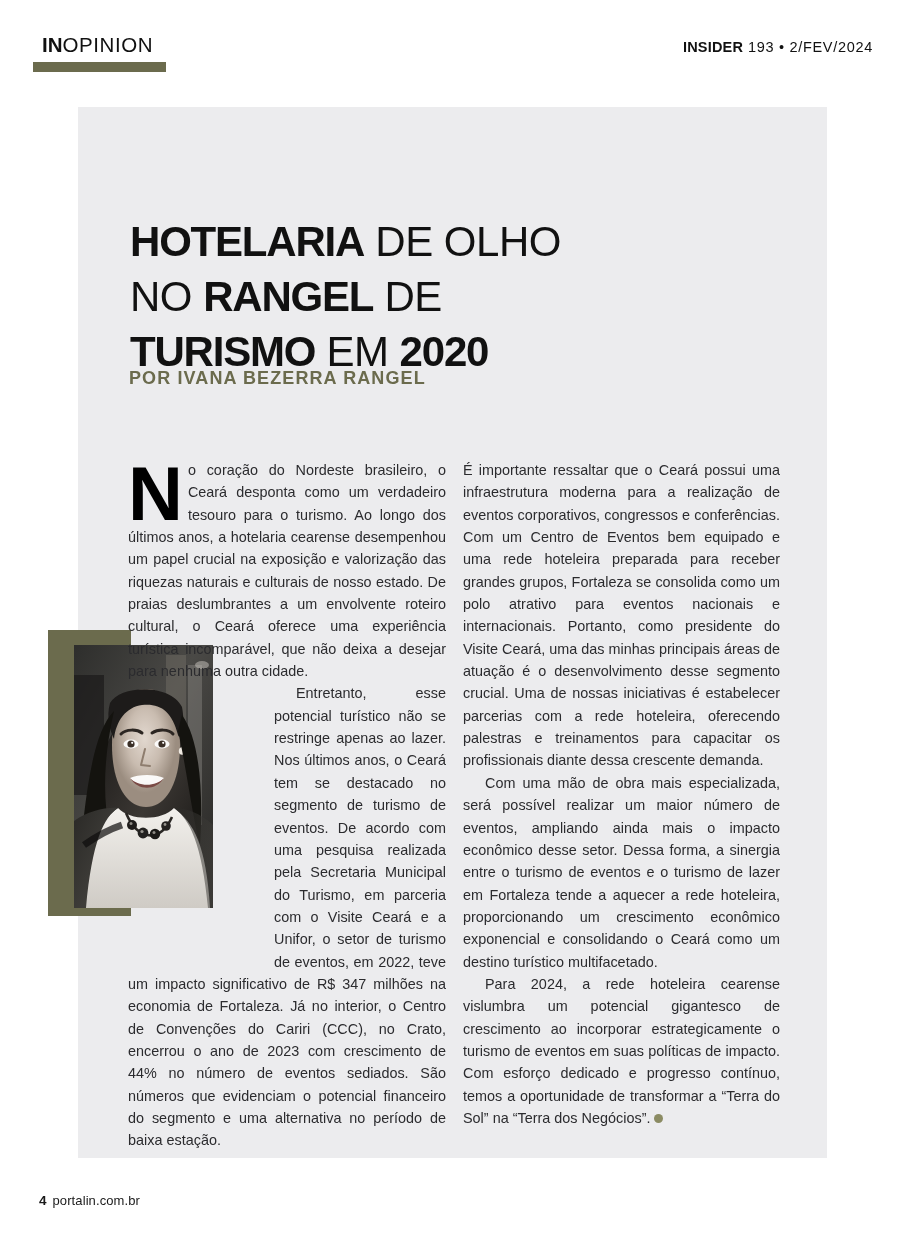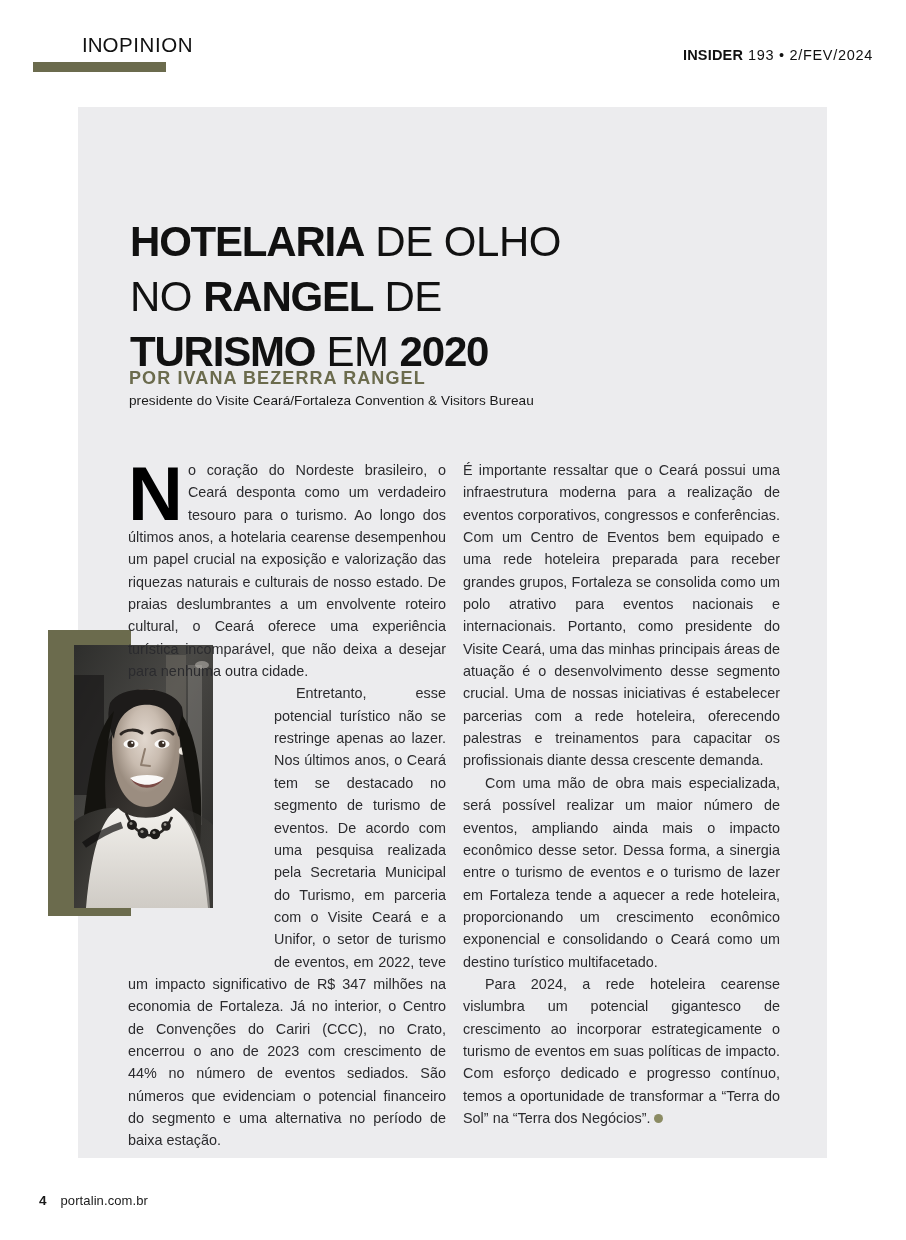--- a/index.html
+++ b/index.html
@@ -28,42 +28,40 @@
     position: absolute;
     left: 9px;
     top: 0px;
     font-size: 20.5px;
     letter-spacing: 0.6px;
     color: #111111;
     font-weight: 300;
     white-space: nowrap;
   }
   #kicker .in {
-    font-weight: 400;
+    font-weight: 700;
     letter-spacing: 0px;
-    margin-left: 40px;
   }
   #kicker-rule {
     position: absolute;
     left: 0px;
     top: 29px;
     width: 133px;
     height: 10px;
     background: #6b6b4d;
   }
   #issue-line {
     position: absolute;
     right: 0px;
     top: 6px;
     font-size: 14.5px;
     letter-spacing: 0.7px;
     color: #111111;
     font-weight: 300;
     white-space: nowrap;
-    margin-top: 8px;
   }
   #issue-line .brand {
     font-weight: 800;
     letter-spacing: 0.2px;
   }
 
   
   #panel {
     position: absolute;
     left: 78px;
@@ -203,21 +201,21 @@
     font-size: 13px;
     color: #1a1a1a;
     white-space: nowrap;
   }
   #footer .pg {
     font-weight: 700;
     font-size: 13.5px;
   }
   #footer .site {
     font-weight: 400;
-    margin-left: 14px;
+    margin-left: 6px;
     letter-spacing: 0.1px;
   }
 </style>
 </head>
 <body>
 
 <div id="panel"></div>
 
 <div id="masthead">
   <div id="kicker">
@@ -230,21 +228,20 @@
 </div>
 
 <h1 id="headline">
   <span class="hv">HOTELARIA</span><span> DE OLHO</span><br>
   <span>NO </span><span class="hv">RANGEL</span><span> DE</span><br>
   <span class="hv">TURISMO</span><span> EM </span><span class="hv">2020</span>
 </h1>
 
 <div id="byline">
   <div id="byline-author">POR IVANA BEZERRA RANGEL</div>
-  <div id="byline-role">presidente do Visite Ceará/Fortaleza Convention &amp; Visitors Bureau</div>
 </div>
 
 <div id="photo-frame"></div>
 <div id="photo">
   <svg width="139" height="263" viewBox="0 0 139 263">
     <defs>
       <linearGradient id="bgl" x1="0" y1="0" x2="1" y2="1">
         <stop offset="0%" stop-color="#2e2e2c"></stop>
         <stop offset="45%" stop-color="#4a4946"></stop>
         <stop offset="100%" stop-color="#262523"></stop>

